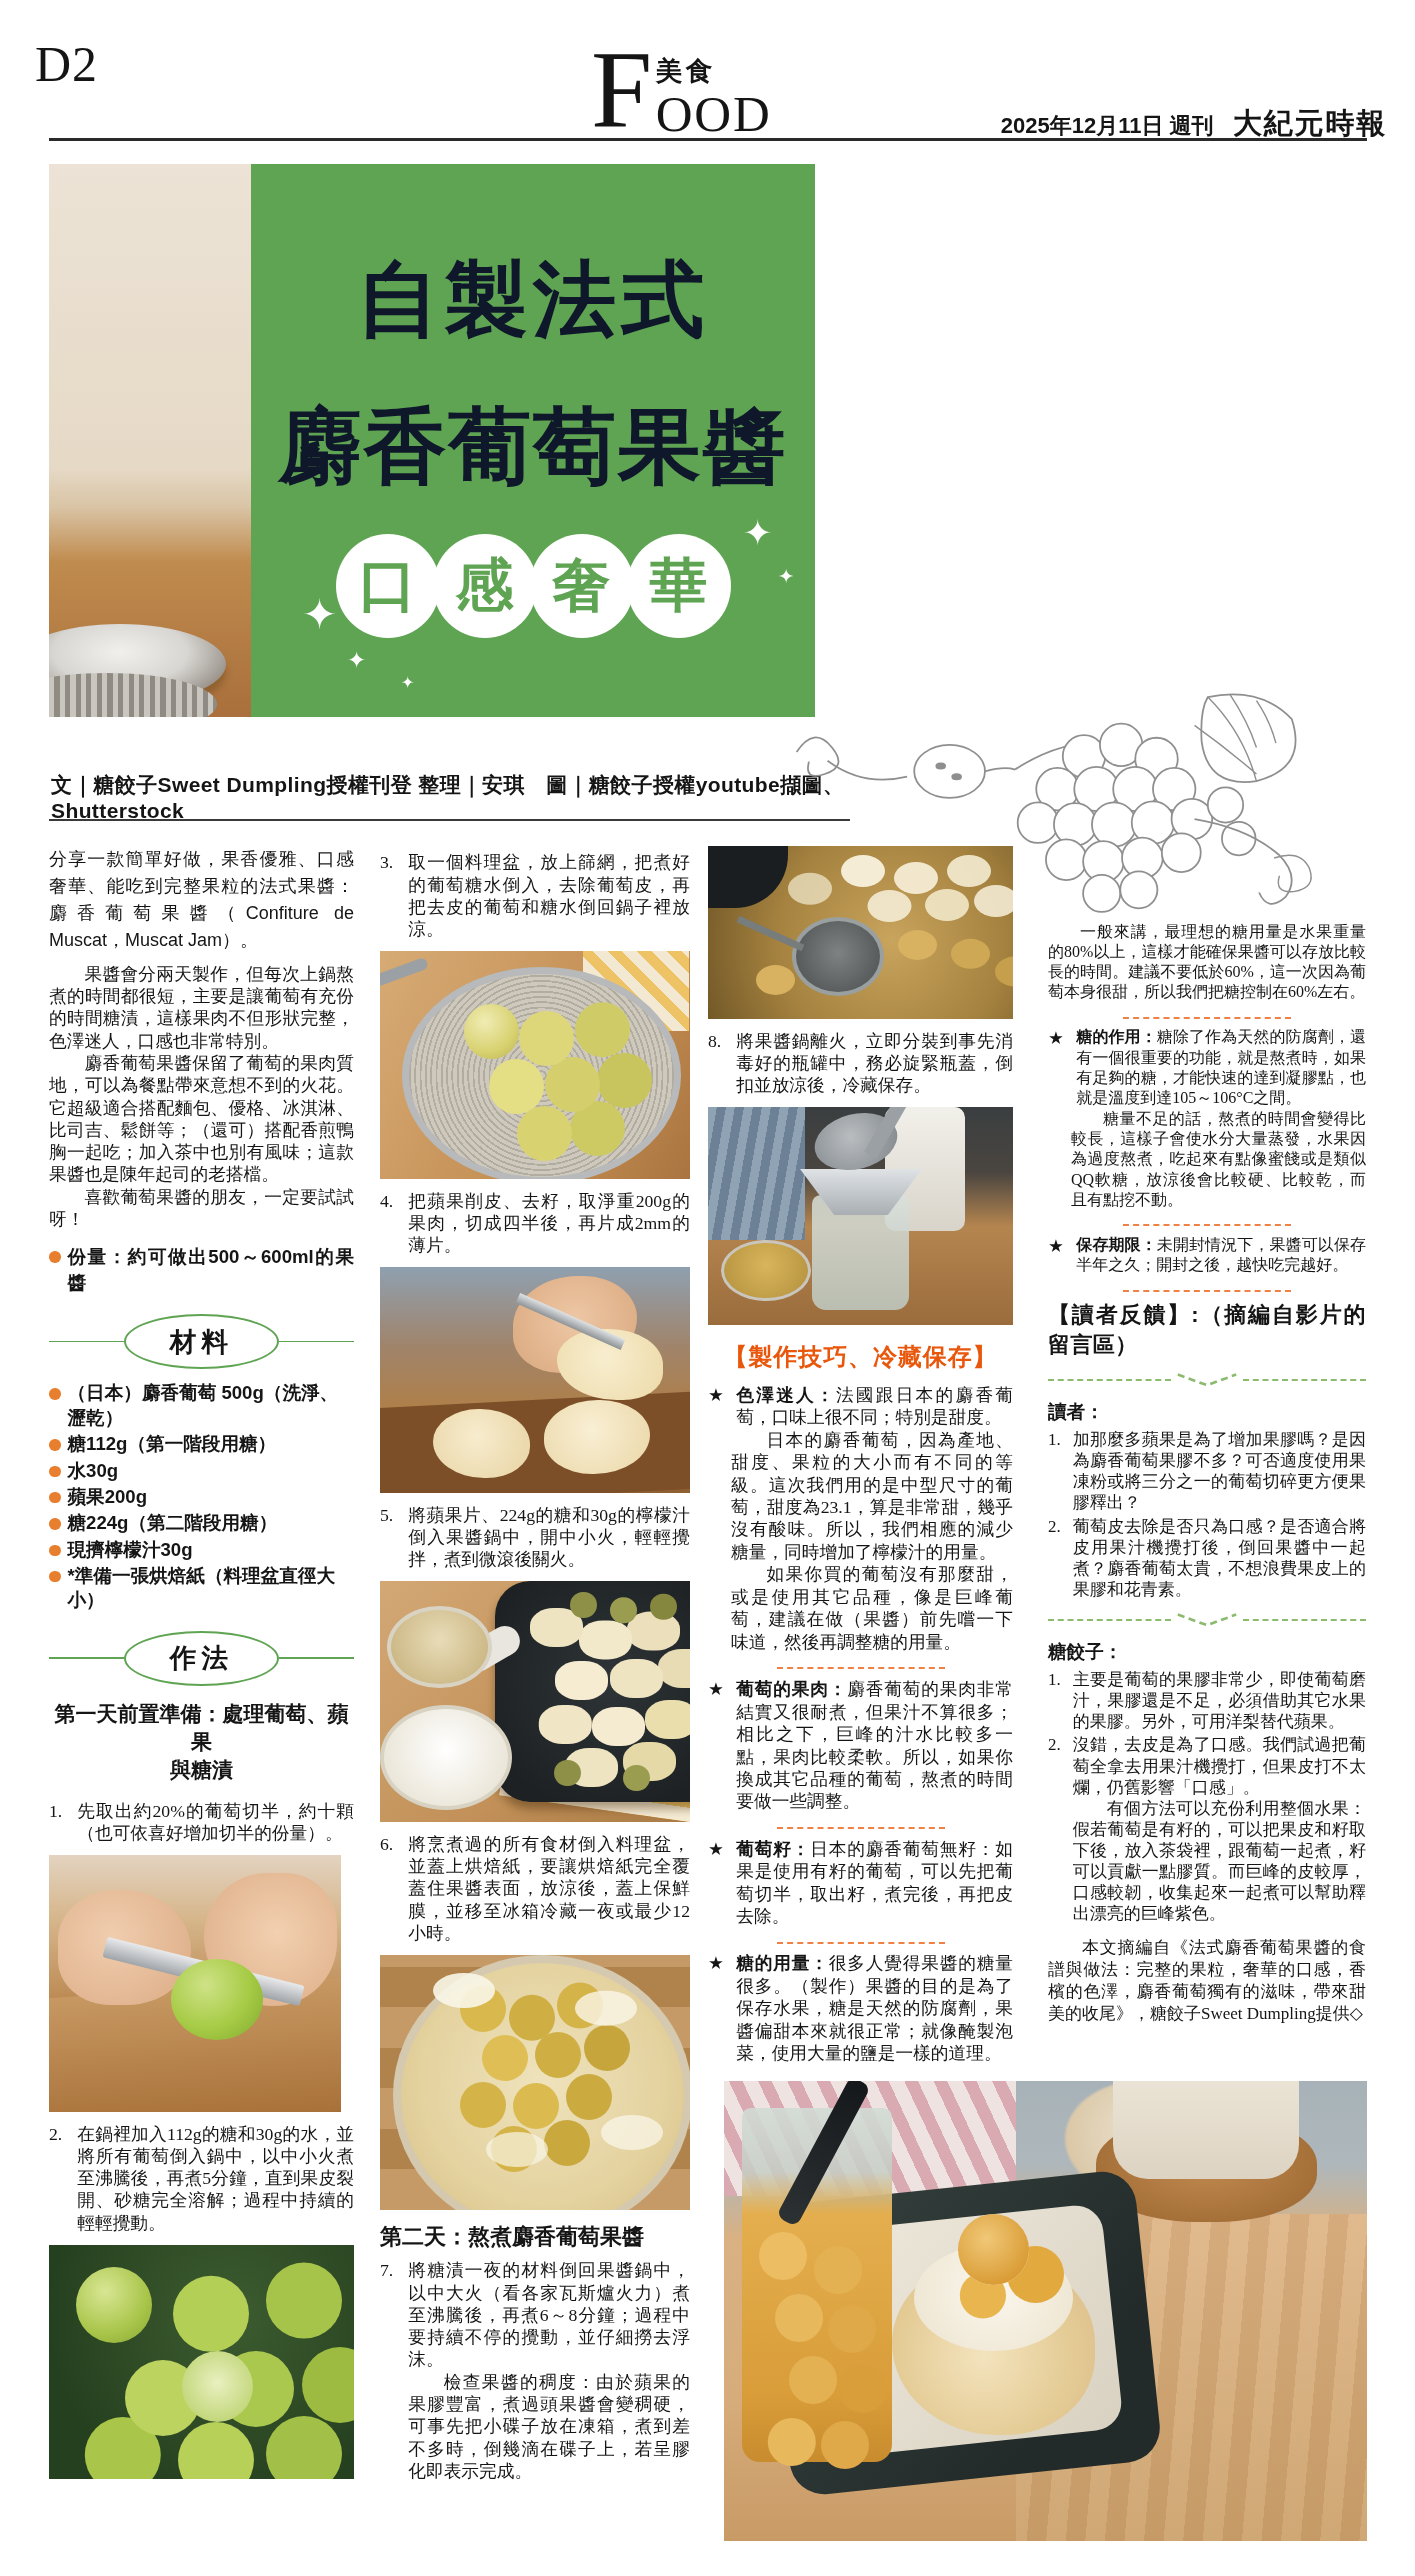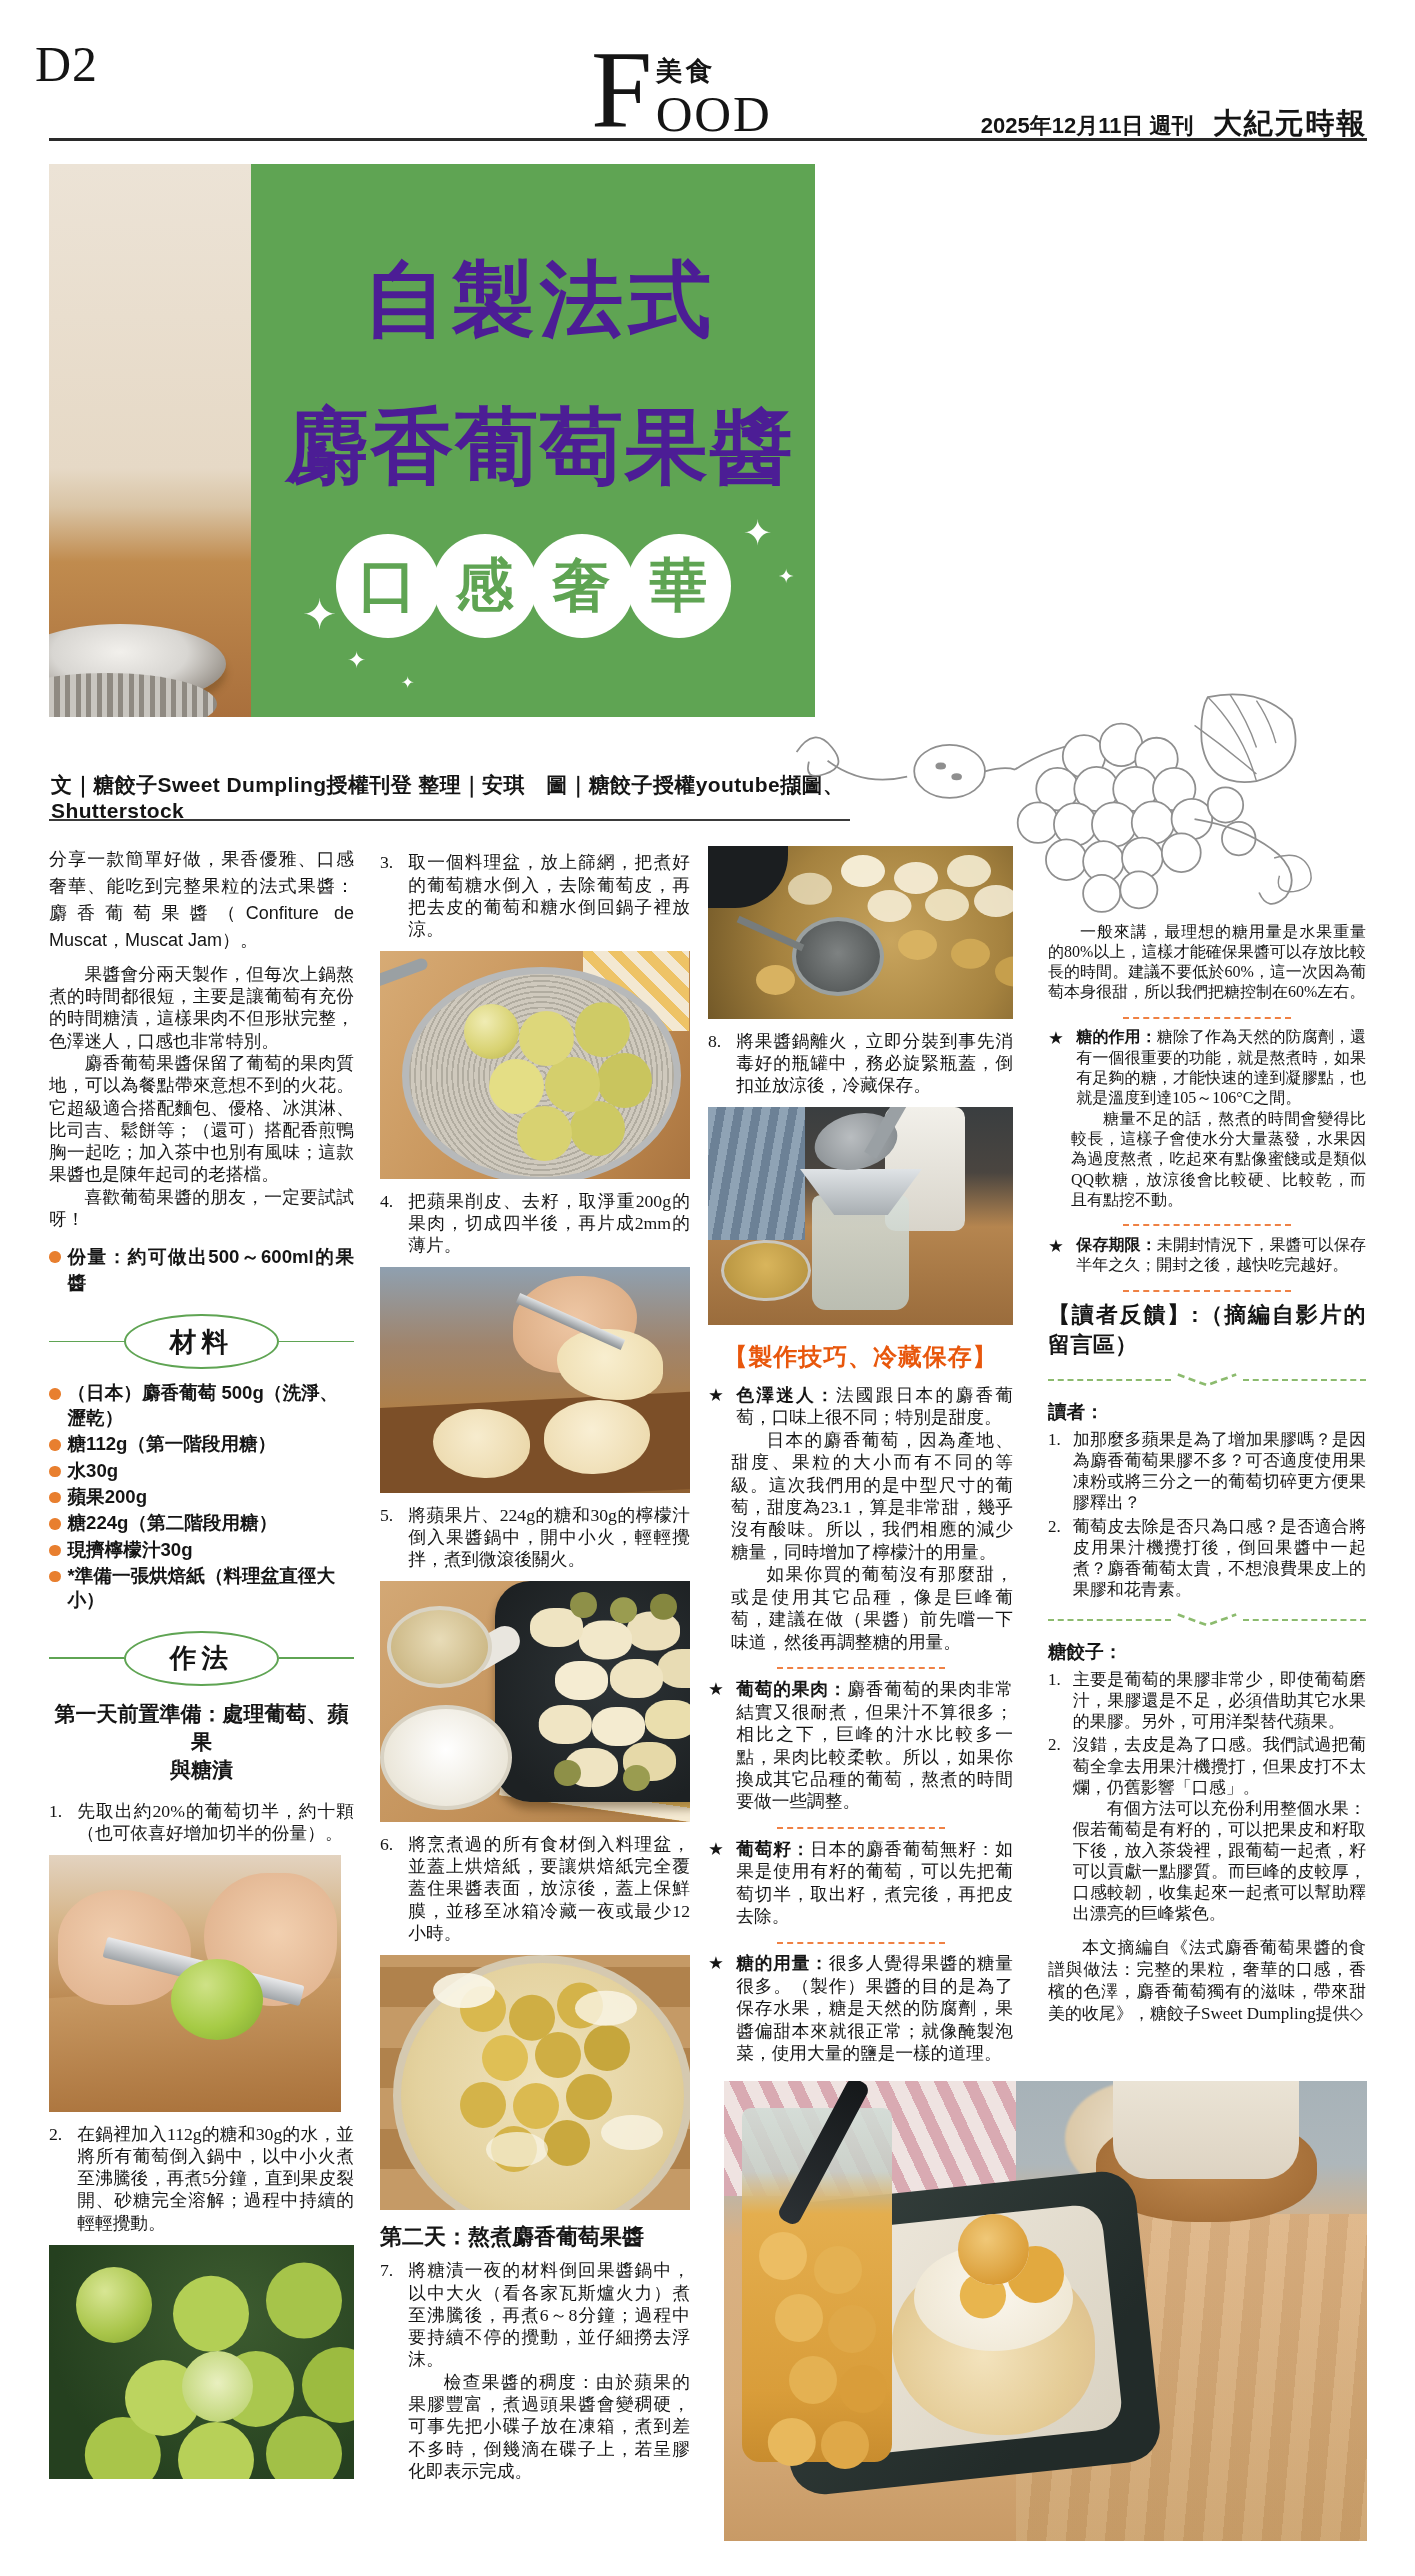--- a/index.html
+++ b/index.html
@@ -13,22 +13,22 @@
   .logo-f{font-size:110px;line-height:0.8;font-family:"Liberation Serif",serif;}
   .logo-zh{font-size:26.5px;font-weight:bold;letter-spacing:3.5px;}
   .logo-ood{font-size:51px;letter-spacing:1.8px;font-family:"Liberation Serif",serif;line-height:1;}
   .dateline{font-size:22px;font-weight:bold;}
   .paper{font-size:29px;font-weight:bold;font-family:"Liberation Serif",serif;letter-spacing:1.8px;}
   .header-rule{height:2.7px;background:#2a2a2a;}
 
   
   .hero{overflow:hidden;}
   .hero-green{background:#5fa453;}
-  .hero-title{color:#4c1d95;font-weight:900;font-size:83px;letter-spacing:5.3px;text-align:center;
-              font-family:"Liberation Serif","DejaVu Serif",serif;white-space:nowrap;padding-left:7px;}
+  .hero-title{color:#0f172a;font-weight:900;font-size:83px;letter-spacing:5.3px;text-align:center;
+              font-family:"Liberation Serif","DejaVu Serif",serif;white-space:nowrap;}
   .circle-row{display:flex;justify-content:center;}
   .circle{width:104px;height:104px;border-radius:50%;background:#fff;display:grid;place-items:center;
           margin-left:-7px;}
   .circle:first-child{margin-left:0;}
   .circle span{color:#5fa453;font-size:58px;font-weight:900;}
   .sparkle{color:#fff;line-height:1;}
 
   
   .byline{font-size:21px;font-weight:bold;letter-spacing:0.4px;}
   .byline-rule{height:1.8px;background:#3a3a3a;}
@@ -81,21 +81,21 @@
   <div class="abs pageno" style="left:35px;top:35px;">D2</div>
 
   <div class="abs" style="left:591px;top:46px;display:flex;align-items:flex-start;">
     <span class="logo-f">F</span>
     <span style="display:flex;flex-direction:column;margin-left:3.5px;margin-top:7px;">
       <span class="logo-zh sans">美食</span>
       <span class="logo-ood">OOD</span>
     </span>
   </div>
 
-  <div class="abs" style="left:0;top:104px;width:1367px;text-align:right;">
+  <div class="abs" style="left:0;top:104px;width:1367px;text-align:right;padding-left:20px;">
     <span class="dateline sans">2025年12月11日 週刊</span>
     <span class="paper" style="margin-left:16px;">大紀元時報</span>
   </div>
   <div class="abs header-rule" style="left:49px;top:138px;width:1318px;"></div>
 
   <div class="abs hero" style="left:49px;top:164px;width:1318px;height:553px;">
 
     <div class="abs photo" style="left:0;top:0;width:202px;height:553px;margin:0;">
       <div style="left:0;top:0;width:100%;height:100%;background:linear-gradient(180deg,#ece3d6 0%,#e6d9c6 55%,#d9c4a5 62%,#c08b4e 72%,#a96f3c 100%);"></div>
       <div style="left:-35px;top:460px;width:212px;height:80px;border-radius:50%;background:radial-gradient(ellipse at 50% 35%,#f2f0ec 0%,#d8d6d2 45%,#9a948c 75%,#7c7468 100%);box-shadow:0 8.8px 7px rgba(90,60,20,0.35);"></div>

